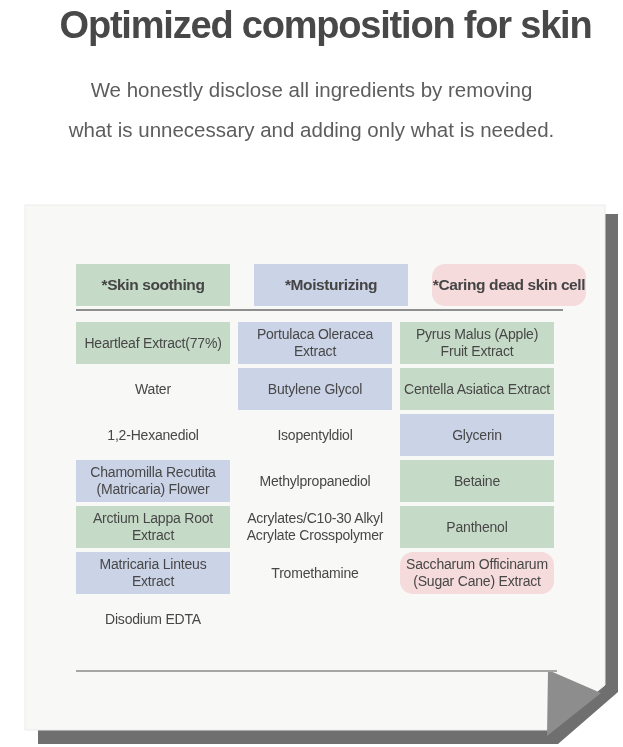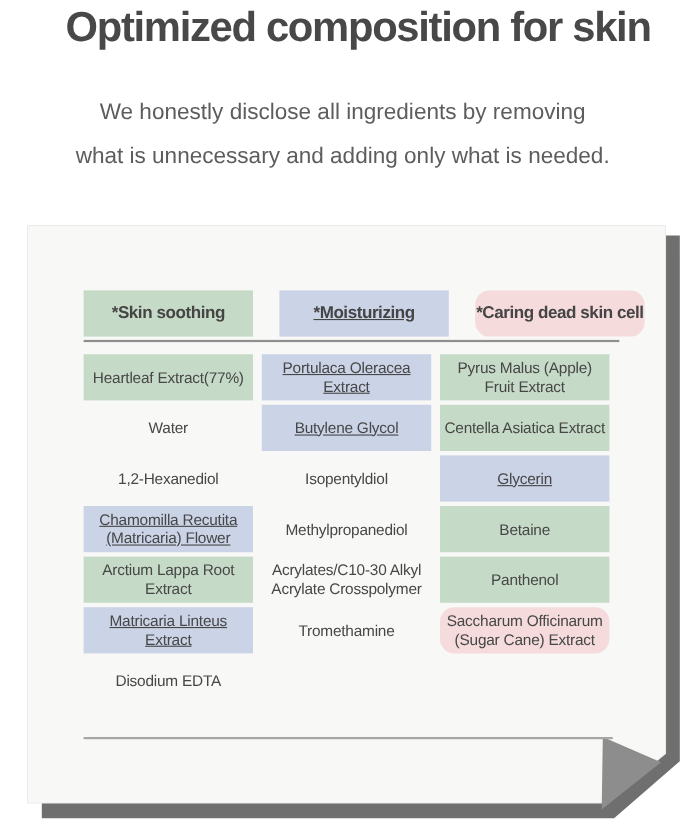--- a/index.html
+++ b/index.html
@@ -19,21 +19,21 @@
     text-align: center;
     font-size: 38px;
     font-weight: 700;
     letter-spacing: -1.2px;
     line-height: 50px;
     color: #484848;
     padding-left: 28px;
   }
   .subtitle {
     position: absolute;
-    top: 82px; left: 0; right: 0;
+    top: 70px; left: 0; right: 0;
     text-align: center;
     font-size: 20.5px;
     line-height: 40px;
     color: #5d5d5d;
   }
 
   
   .card {
     position: absolute;
     left: 24px; top: 204px;
@@ -83,21 +83,21 @@
     text-align: center;
     font-size: 14px;
     line-height: 17px;
     letter-spacing: -0.2px;
     color: #474747;
     padding: 0 2px;
     box-sizing: border-box;
   }
 
   .tint-green    { background: var(--green); }
-  .tint-lavender { background: var(--lavender); text-decoration: underline; }
+  .tint-lavender { background: var(--lavender); }
   .tint-pink     { background: var(--pink); border-radius: 13px; }
   .tint-none     { background: transparent; text-align: center; }
 </style>
 </head>
 <body>
 
 <div class="page">
 
   <div class="page-title">Optimized composition for skin</div>
 

